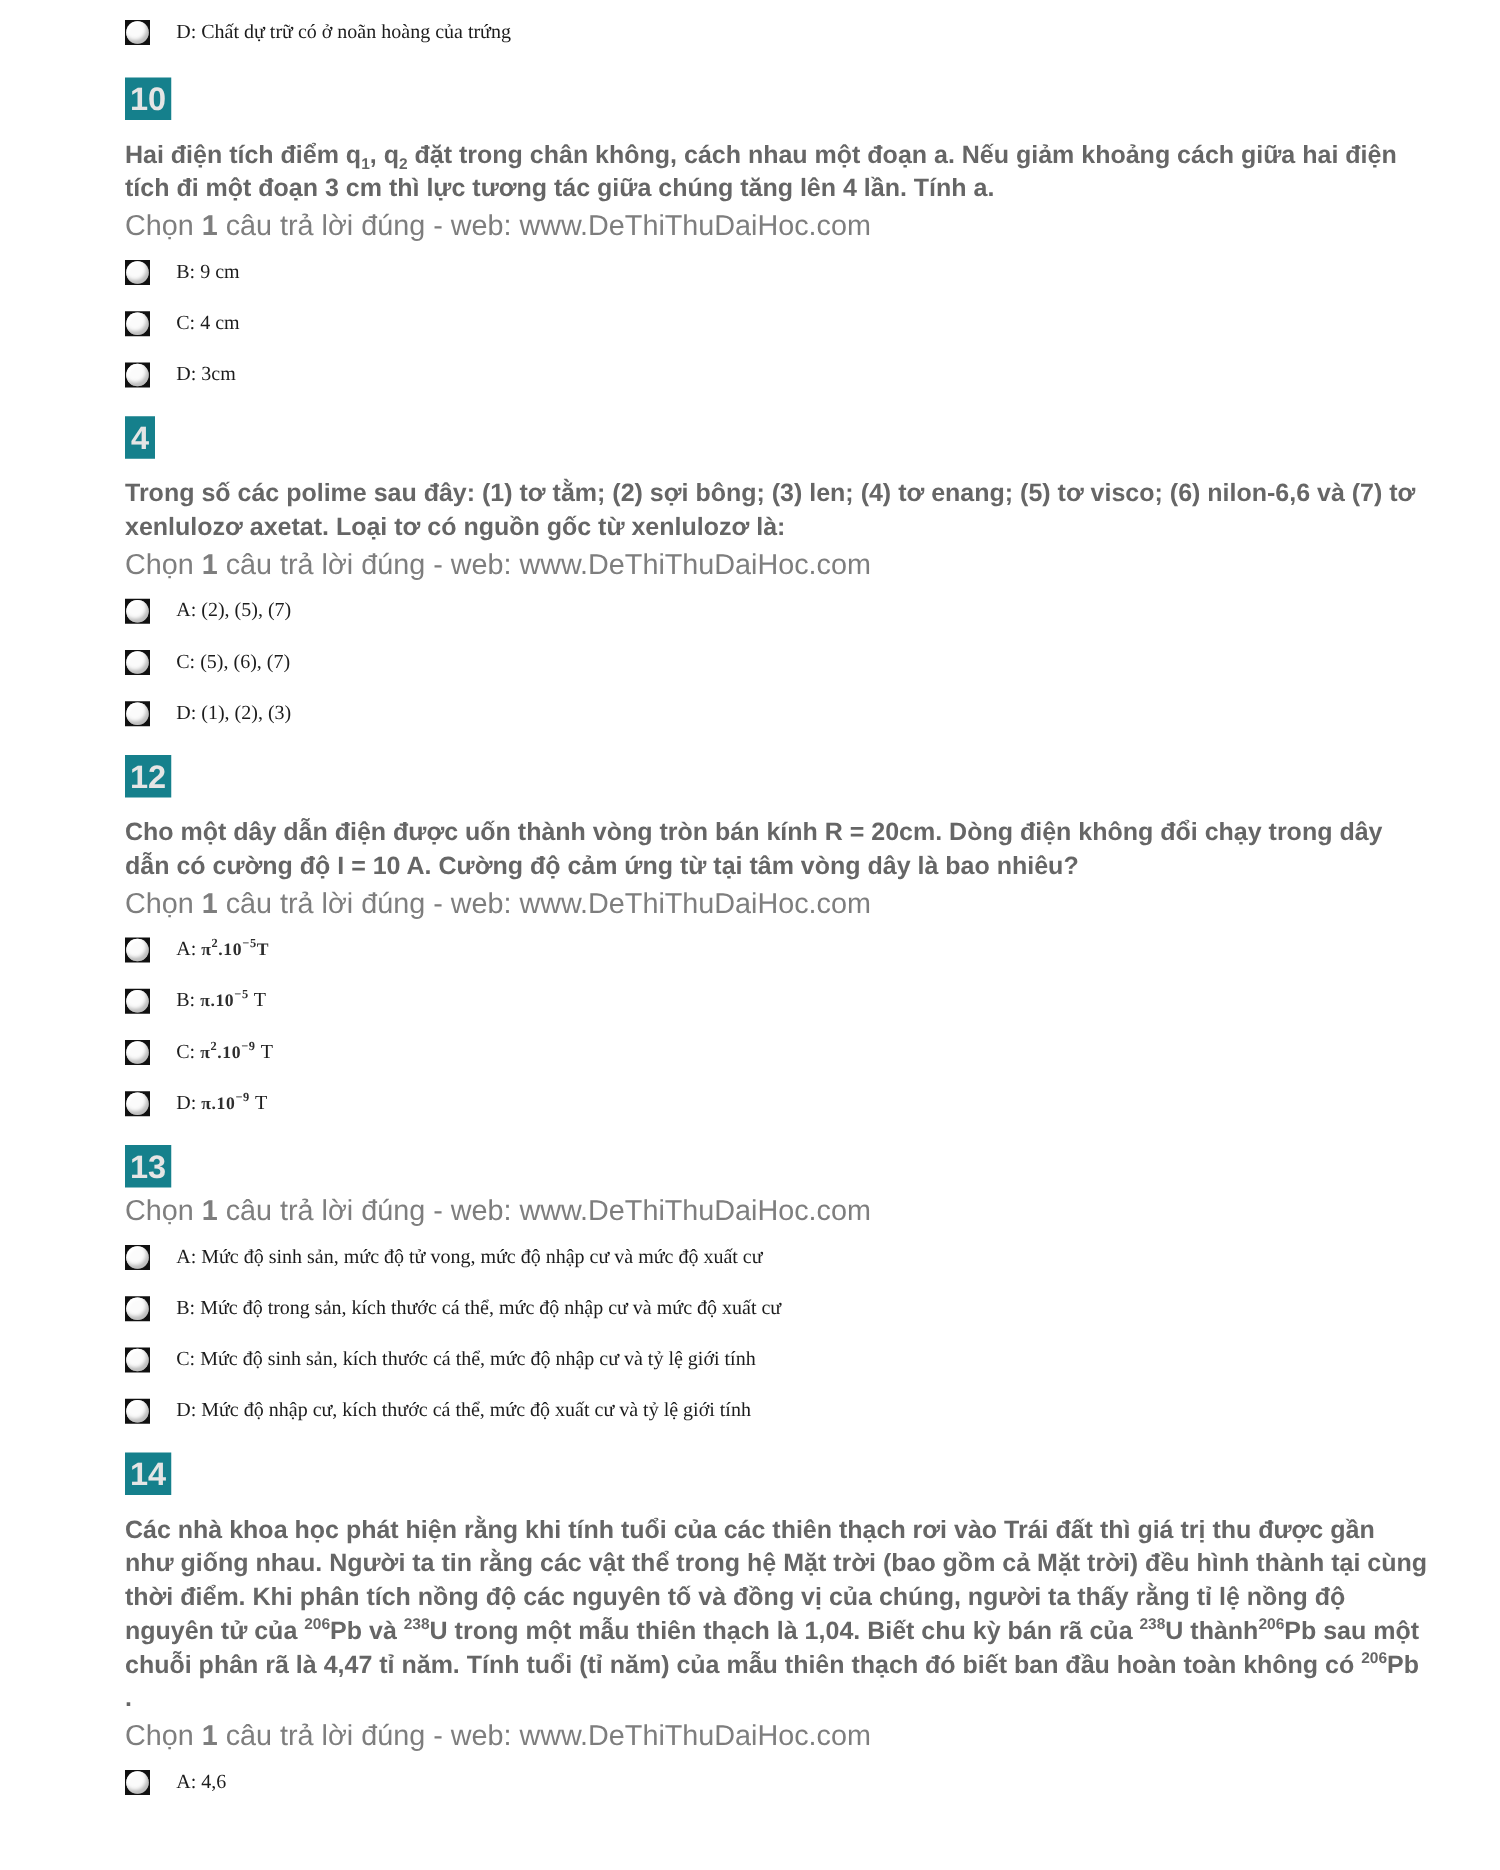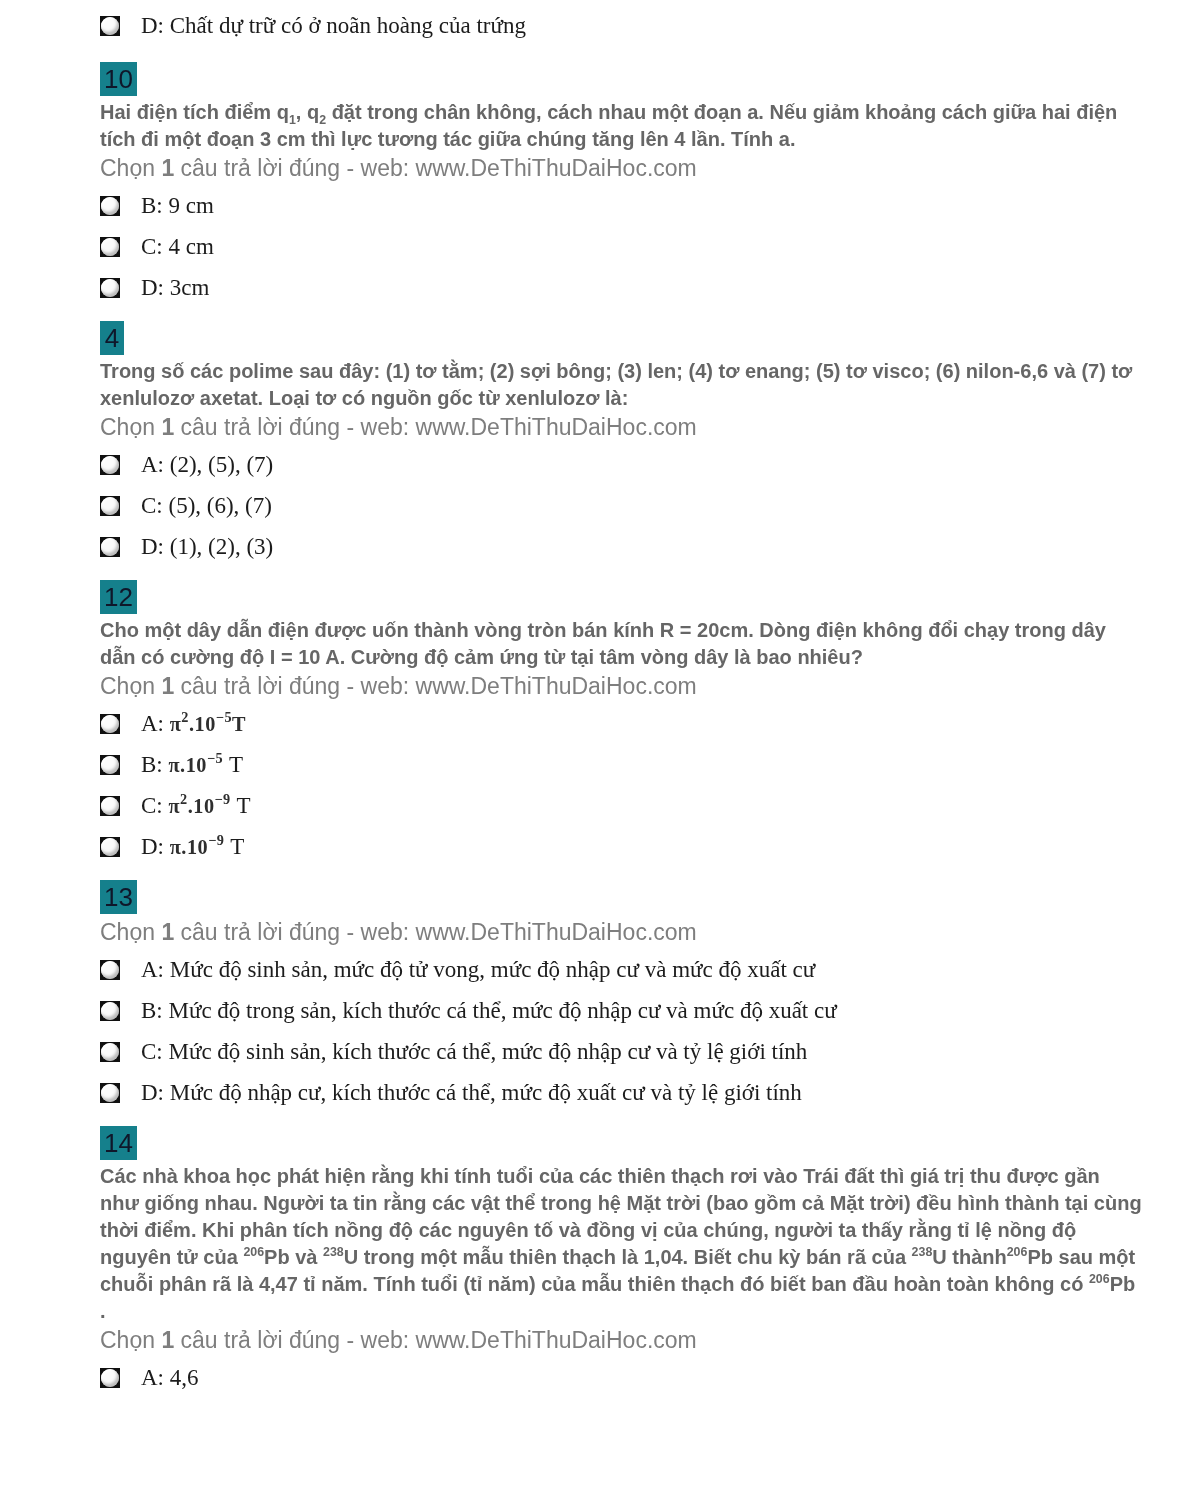--- a/index.html
+++ b/index.html
@@ -9,37 +9,38 @@
     background: #ffffff;
     font-family: "Liberation Sans", sans-serif;
     overflow: hidden;
   }
   .page { padding: 5px 58px 0 100px; }
 
   
   .q-badge {
     display: inline-block;
     background: #15808c;
-    color: #0f172a;
-    font-weight: normal;
+    color: #e5e5e5;
+    font-weight: bold;
     font-size: 26px;
     line-height: 33px;
     min-width: 24px;
     padding: 1px 4px 0 4px;
     text-align: center;
     margin: 7px 11px 3px 0;
   }
 
   
   .q-text {
     font-size: 20px;
     font-weight: bold;
     color: #666666;
     line-height: 27px;
     max-width: 1042px;
+    margin-top: 12px;
   }
 
   
   .choose-line {
     font-size: 23px;
     color: #7e7e7e;
     line-height: 24px;
     margin-top: 3px;
   }
 
@@ -61,21 +62,21 @@
     content: "";
     position: absolute;
     left: 1px; top: 1px; right: 1px; bottom: 1px;
     background: #fbfbfb;
     border-radius: 50%;
     box-shadow: inset -2px -3px 3px rgba(110,110,110,0.45),
                 inset 2px 2px 2px rgba(255,255,255,0.9);
   }
   .option-label {
     font-family: "Liberation Serif", serif;
-    font-size: 23px;
+    font-size: 16px;
     color: #1c1c1c;
     line-height: 30px;
     margin-left: 21px;
   }
 
   
   .b   { font-weight: bold; }
   .math {
     font-weight: bold;
     font-size: 0.88em;

